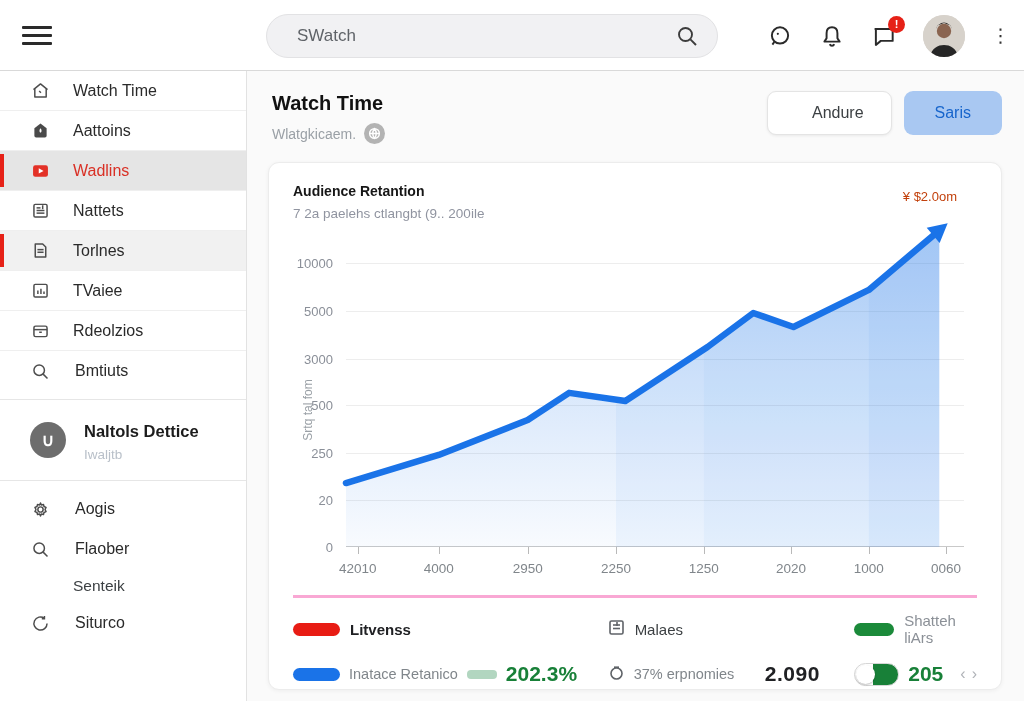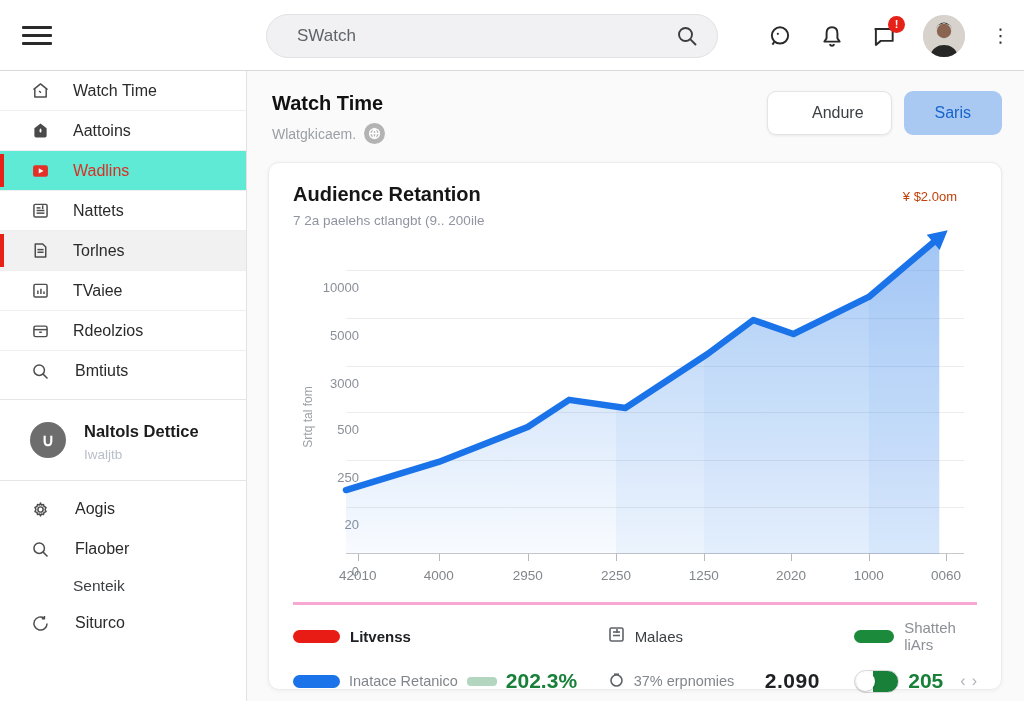--- a/index.html
+++ b/index.html
@@ -29,21 +29,21 @@
   .avatar{width:42px;height:42px;border-radius:50%;overflow:hidden;background:#d8d3cd;cursor:pointer;}
   .kebab{font-size:19px;color:#333;cursor:pointer;line-height:1;}
 
   
   .sidebar{position:absolute;left:0;top:71px;width:247px;bottom:0;background:#fff;
           border-right:1px solid #e2e2e2;overflow:hidden;}
   .side-item{position:relative;display:flex;align-items:center;gap:22px;height:40px;padding-left:30px;
           font-size:16px;color:#2a2a2a;cursor:pointer;border-bottom:1px solid #efefef;}
   .side-item .icn{width:21px;height:21px;flex:0 0 21px;}
   .icn svg{width:21px;height:21px;stroke:#4d4d4d;fill:none;stroke-width:1.7;}
-  .side-item.active{background:#5eead4;color:#d93025;font-weight:500;}
+  .side-item.active{background:#e5e5e5;color:#d93025;font-weight:500;}
   .side-item.active:before,.side-item.hl:before{content:"";position:absolute;left:0;top:3px;bottom:3px;width:4px;background:#e62117;}
   .side-item.hl{background:#f1f1f1;}
   .side-sep{height:1px;background:#e6e6e6;margin:8px 0;}
   .profile-row{display:flex;align-items:flex-start;gap:18px;padding:14px 0 10px 30px;cursor:pointer;}
   .profile-badge{width:36px;height:36px;border-radius:50%;background:#6d6d6d;color:#fff;display:flex;
           align-items:center;justify-content:center;font-size:17px;font-weight:bold;}
   .profile-title{font-size:16.5px;font-weight:bold;color:#1c1c1c;}
   .profile-sub{font-size:13.5px;color:#b9c0c9;margin-top:6px;}
   .side-item.noline{border-bottom:none;gap:24px;}
   .sub-item{padding-left:73px;height:34px;border-bottom:none;font-size:15.5px;color:#3c4043;}
@@ -55,27 +55,27 @@
   .chip-icon{width:21px;height:21px;border-radius:50%;background:#b3b3b3;display:inline-flex;align-items:center;justify-content:center;}
   .chip-icon svg{width:13px;height:13px;stroke:#fff;fill:none;stroke-width:1.6;}
   .hdr-buttons{position:absolute;right:22px;top:20px;display:flex;gap:12px;}
   .btn{border-radius:9px;font-size:16px;padding:12px 27px;cursor:pointer;font-family:"Liberation Sans",sans-serif;}
   .btn-secondary{background:#fff;border:1px solid #e4e4e4;color:#3c4043;box-shadow:0 1px 3px rgba(0,0,0,.07);padding-left:44px;}
   .btn-primary{background:#a9c8f2;border:none;color:#1765cc;font-weight:500;padding:12px 31px;}
 
   
   .card{position:absolute;left:21px;top:91px;width:734px;height:528px;background:#fff;border:1px solid #ececec;
         border-radius:11px;box-shadow:0 1px 4px rgba(0,0,0,.05);padding:20px 24px;}
-  .card-title{font-size:20px;font-weight:bold;color:#161616;}
+  .card-title{font-size:14px;font-weight:bold;color:#161616;}
   .card-sub{font-size:13.5px;color:#9094a0;margin-top:7px;}
   .card-topright{position:absolute;right:44px;top:26px;font-size:13px;color:#c2410c;}
 
   
   .chart-area{position:relative;height:346px;margin-top:14px;}
-  .y-axis{position:absolute;left:0;top:17px;width:46px;height:312px;margin-left:26px;}
+  .y-axis{position:absolute;left:0;top:0;width:46px;height:312px;}
   .y-axis .ytick{position:absolute;right:6px;transform:translateY(-50%);font-size:13px;color:#8a8f98;}
   .ylabel-rot{position:absolute;left:-40px;top:168px;width:110px;text-align:center;
         transform:rotate(-90deg);font-size:12px;color:#9aa0a6;white-space:nowrap;}
   .plot{position:absolute;left:53px;top:0;width:618px;height:312px;border-bottom:1px solid #c9c9c9;}
   .gridline{position:absolute;left:0;right:0;height:1px;background:#ededed;}
   .xtickmark{position:absolute;bottom:-1px;width:1px;height:7px;background:#b9b9b9;transform:translateY(100%);}
   .x-axis{position:absolute;left:53px;top:322px;width:618px;height:22px;}
   .x-axis .xtick{position:absolute;transform:translateX(-50%);font-size:13.5px;color:#80868b;top:4px;}
   .plot svg{position:absolute;left:0;top:0;overflow:visible;}
 

